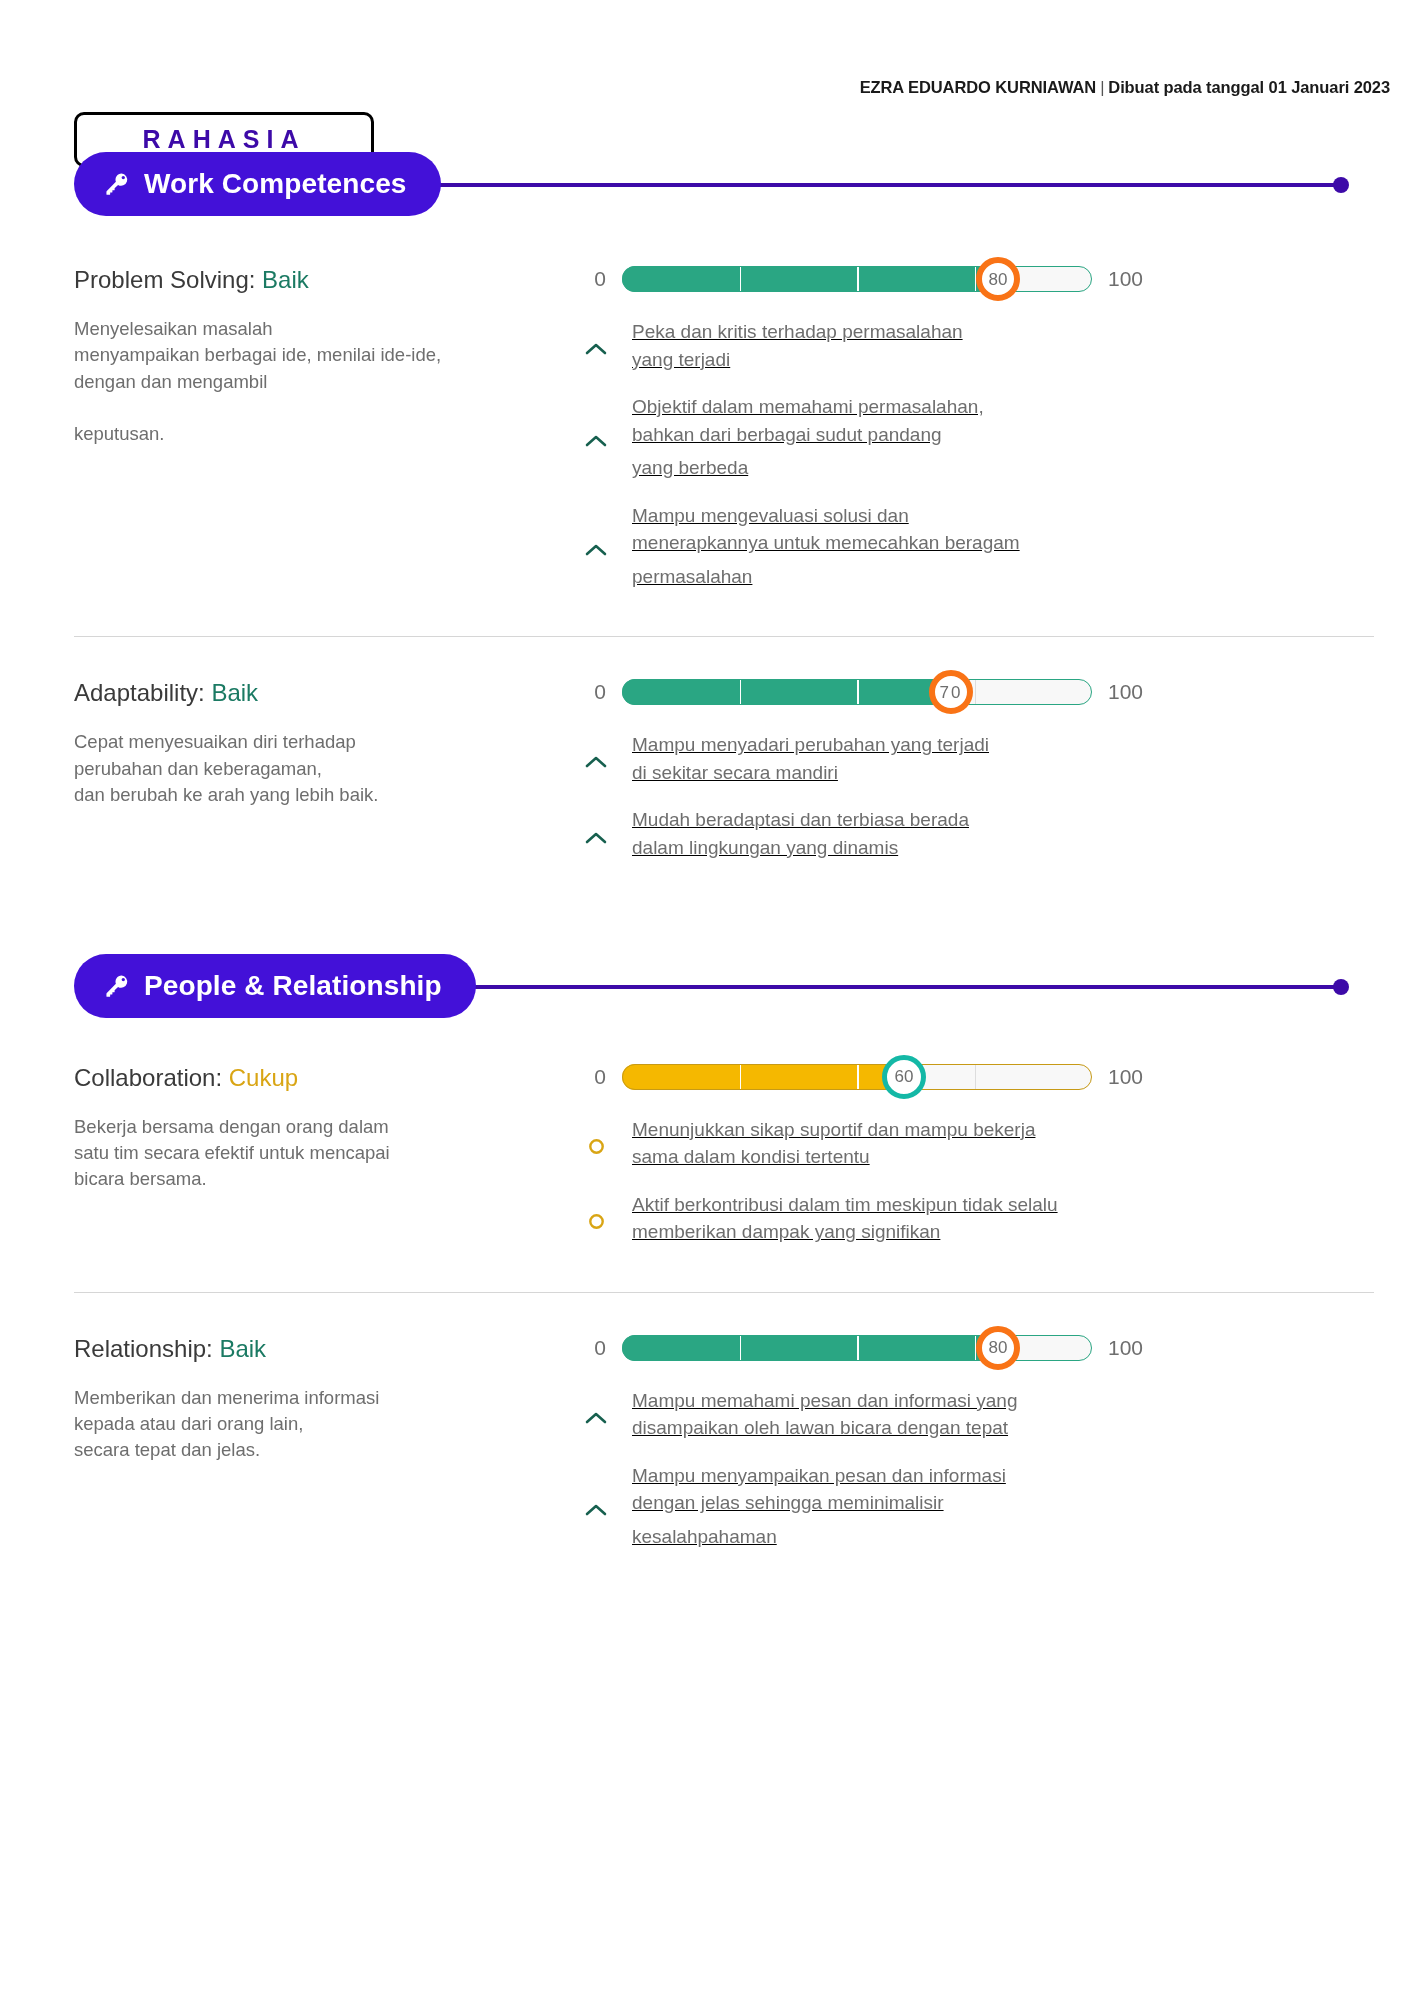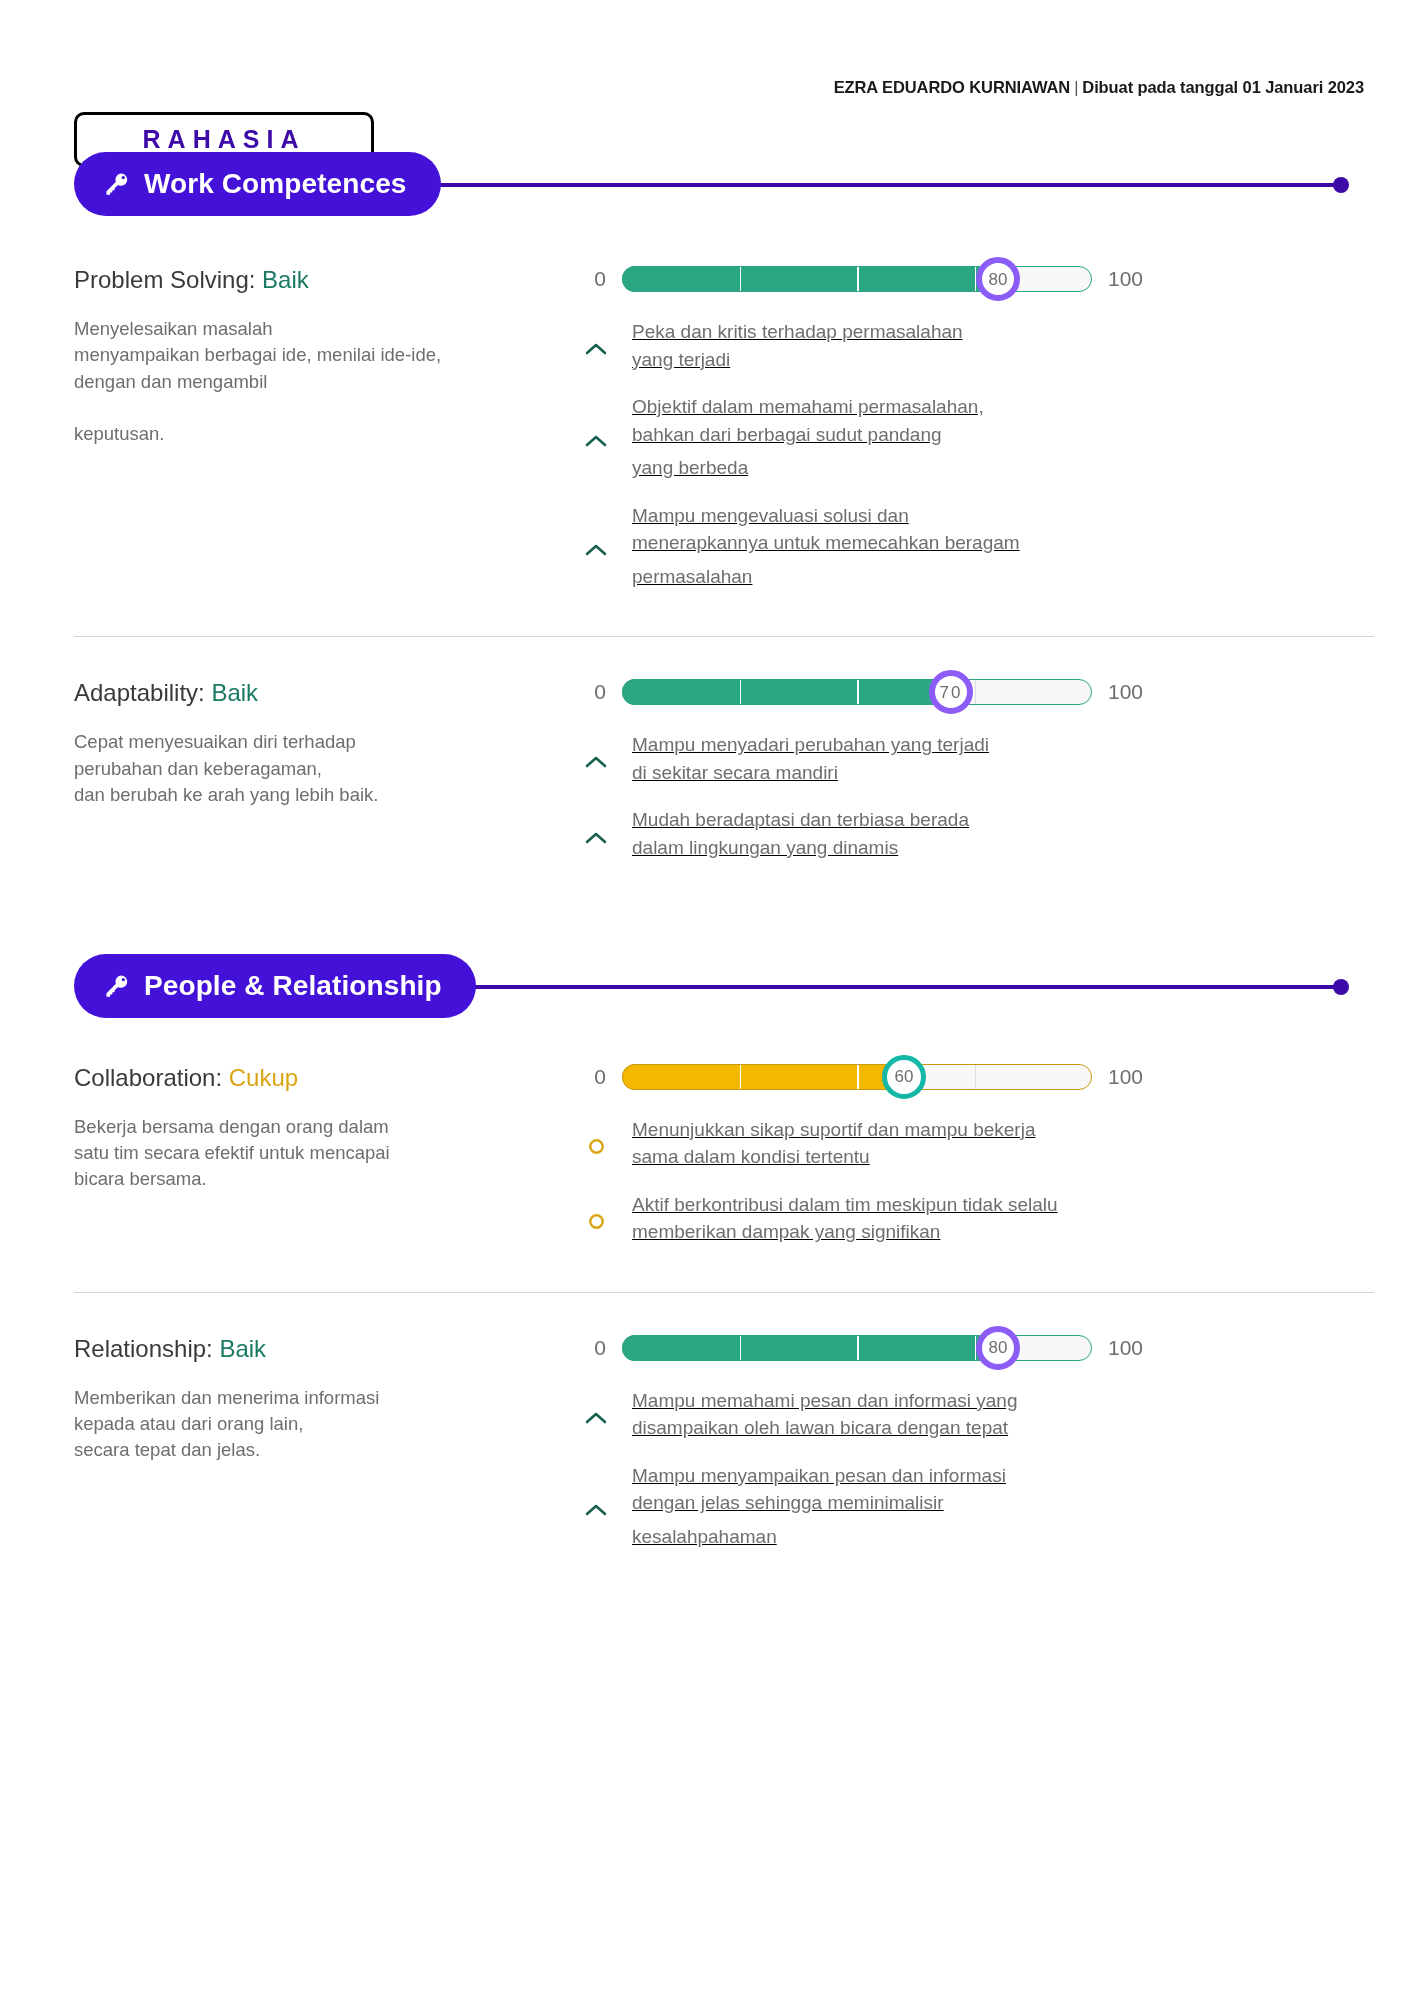--- a/index.html
+++ b/index.html
@@ -37,21 +37,21 @@
     justify-content: center;
     color: #3d0aa8;
     font-size: 25px;
     font-weight: bold;
     letter-spacing: 7px;
     margin-top: 32px;
   }
 
   .header-meta {
     position: absolute;
-    right: 50px;
+    right: 24px;
     top: 78px;
     font-size: 16.5px;
     font-weight: bold;
     color: #1a1a1a;
     letter-spacing: -0.1px;
     white-space: nowrap;
   }
   .header-meta .meta-divider {
     font-weight: 400;
     color: #555;
@@ -208,21 +208,21 @@
     width: 44px;
     height: 44px;
     border-radius: 50%;
     transform: translate(-50%, -50%);
     display: flex;
     align-items: center;
     justify-content: center;
     background: #ffffff;
     z-index: 3;
   }
-  .gauge-knob.green { border: 6px solid #8b5cf6; }
+  .gauge-knob.green { border: 6px solid #f97316; }
   .gauge-knob.amber { border: 5px solid #14b8a6; }
 
   .gauge-knob span {
     font-size: 17px;
     color: #6e6e6e;
     line-height: 1;
     white-space: nowrap;
   }
   .gauge-knob.wide span { letter-spacing: 2px; }
 

